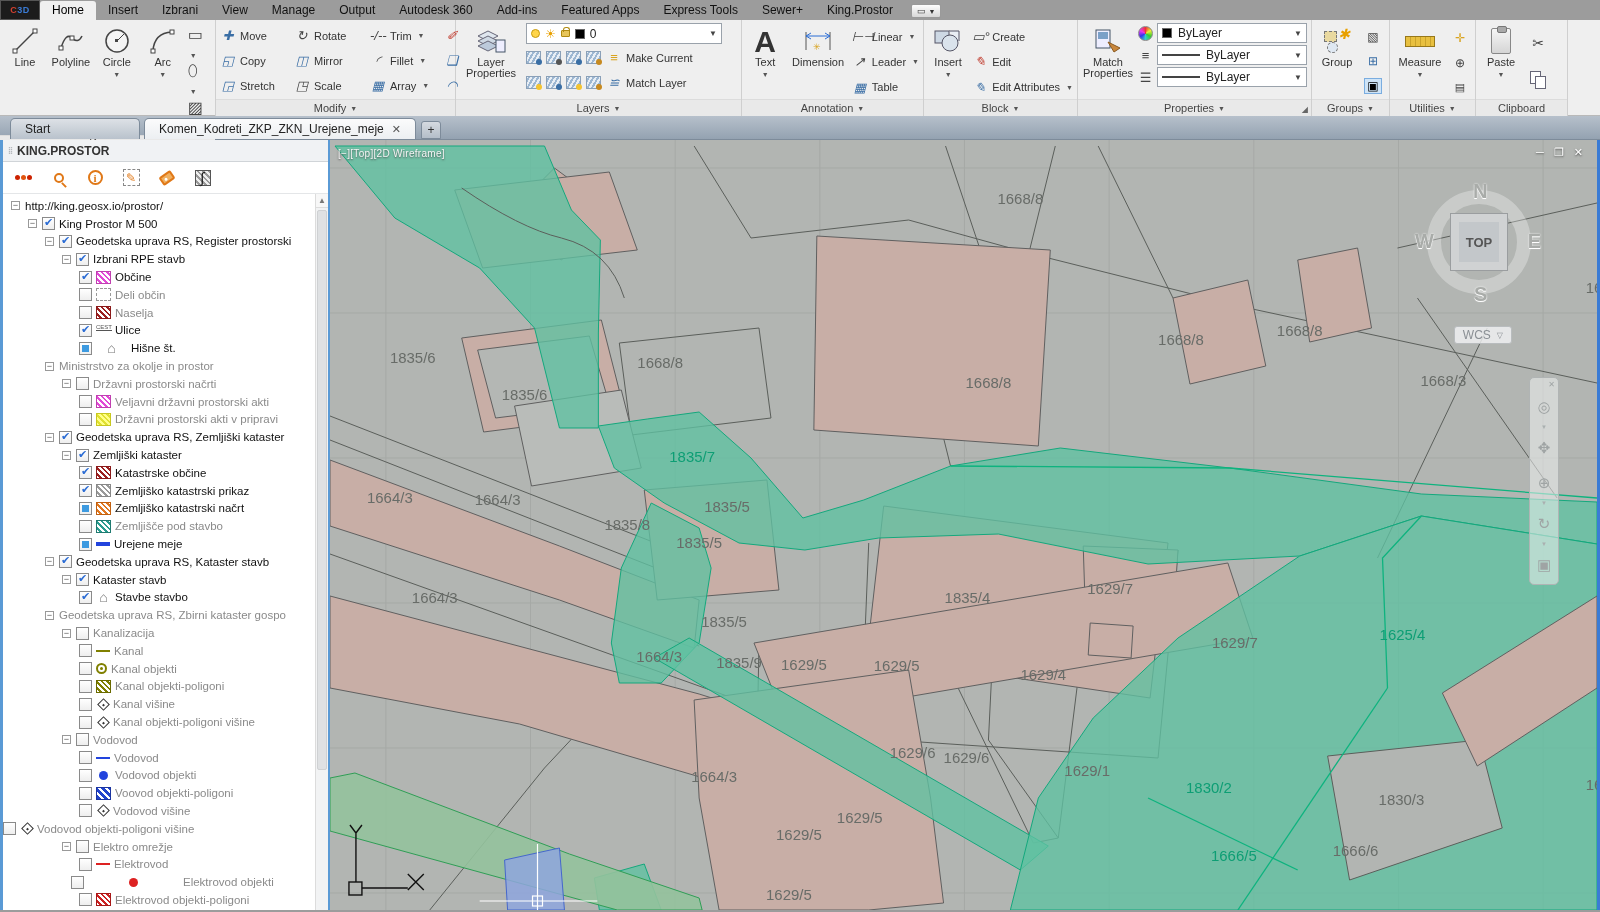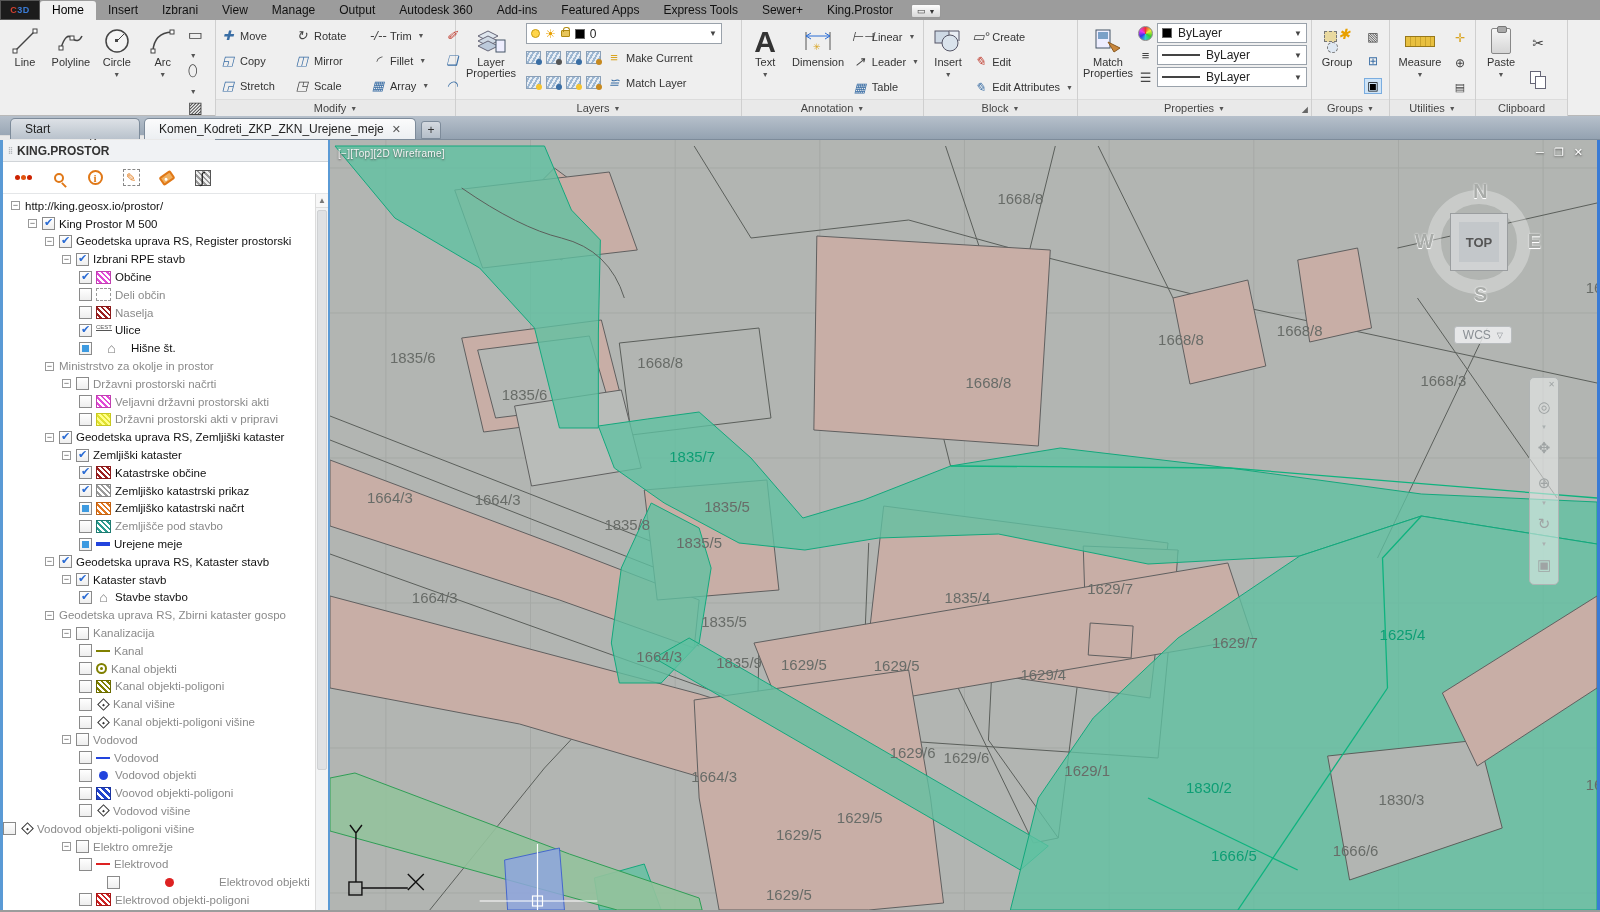--- a/index.html
+++ b/index.html
@@ -808,21 +808,21 @@
           <div class="trow dim" style="padding-left: 59px;">
             <span class="exp">−</span>
             <span class="cb unchecked"></span>
             <span>Elektro omrežje</span>
           </div>
           <div class="trow dim" style="padding-left: 76px;">
             <span class="cb unchecked"></span>
             <span class="ticon line-red" style="width: 14px;"></span>
             <span>Elektrovod</span>
           </div>
-          <div class="trow dim" style="padding-left: 104px; gap: 38px;">
+          <div class="trow dim" style="padding-left: 68px; gap: 38px;">
             <span class="cb unchecked"></span>
             <span class="ticon dot-red"></span>
             <span>Elektrovod objekti</span>
           </div>
           <div class="trow dim" style="padding-left: 76px;">
             <span class="cb unchecked"></span>
             <span class="ticon hatch-red"></span>
             <span>Elektrovod objekti-poligoni</span>
           </div>
         </div>

